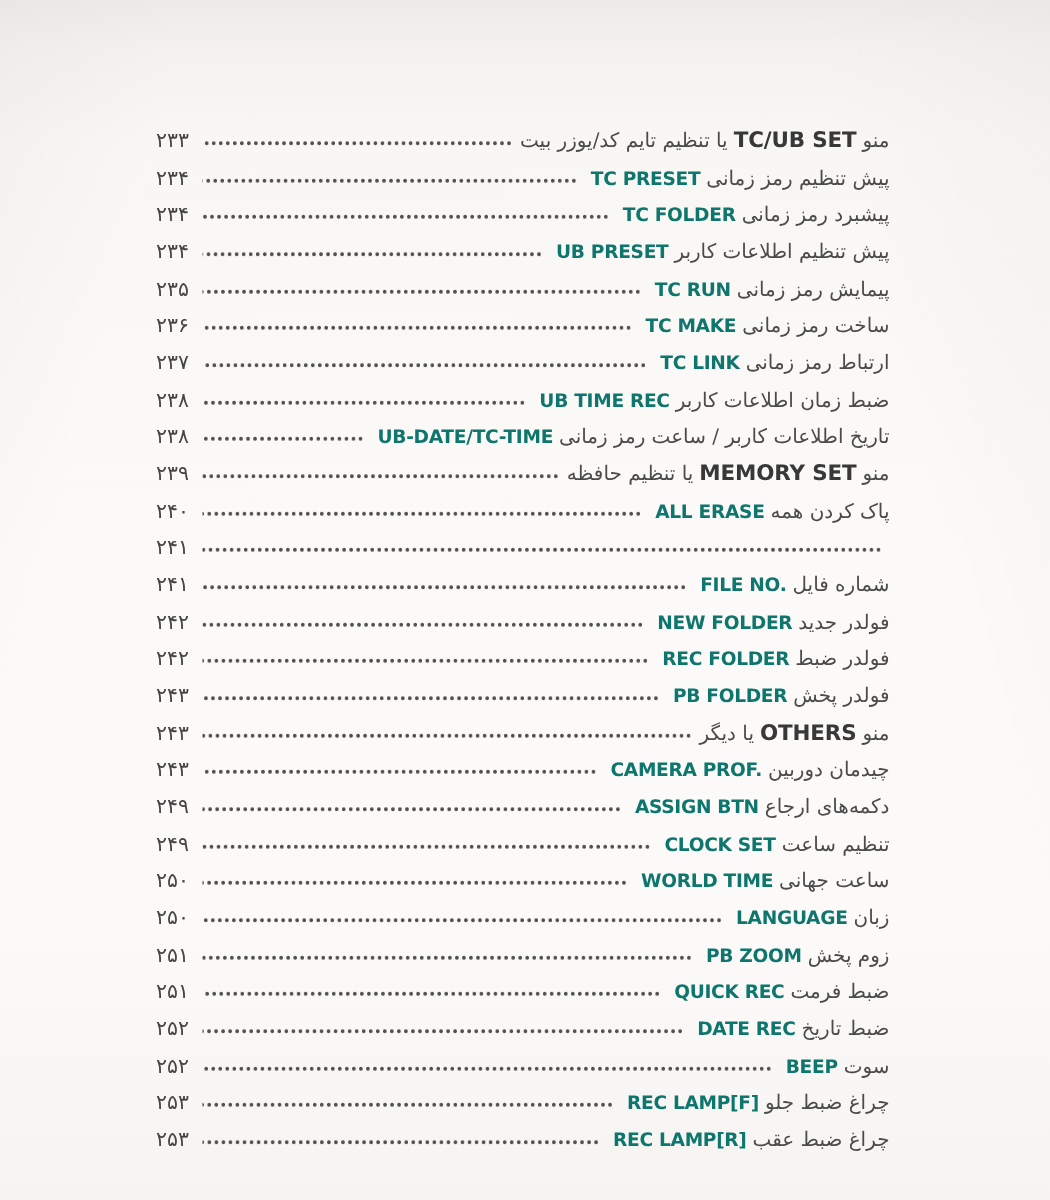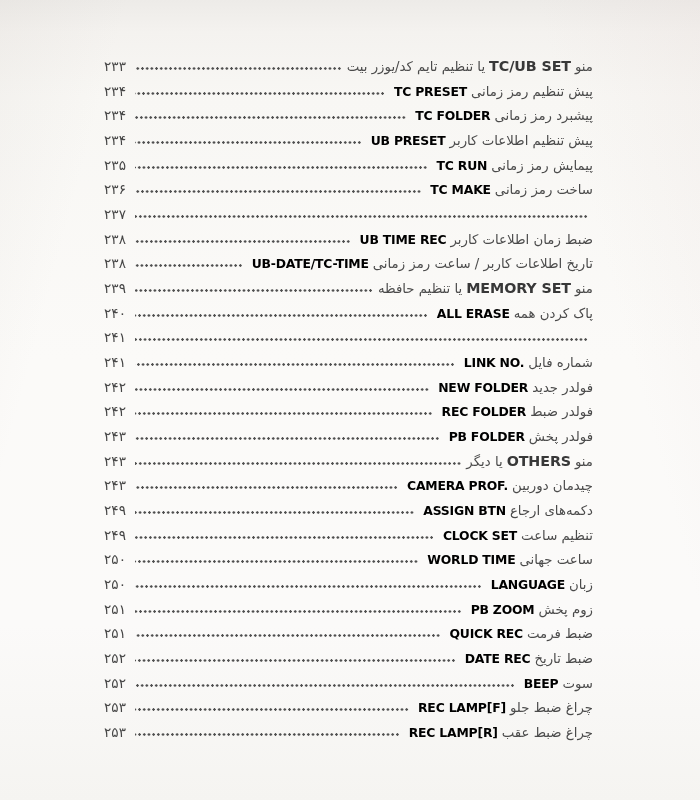--- a/index.html
+++ b/index.html
@@ -29,21 +29,21 @@
   .title{flex:0 0 auto;}
   .fa{
     font-size:13.3px;
     color:#4b4b4b;
     letter-spacing:0;
     text-align:center;
   }
   .term{
     font-weight:bold;
     font-size:12.4px;
-    color:#000000;
+    color:#0f766e;
     margin:0 4px;
     letter-spacing:-0.2px;
     unicode-bidi:isolate;
     direction:ltr;
   }
   .row.em .term{
     font-size:14.3px;
     color:#383838;
     letter-spacing:-0.1px;
   }
@@ -56,20 +56,21 @@
     background-size:4.7px 5px;
     background-repeat:repeat-x;
     background-position:right bottom;
   }
   .pageno{
     flex:0 0 auto;
     font-size:13.6px;
     color:#454545;
     min-width:32px;
     text-align:center;
+    margin-top:28px;
   }
 </style>
 </head>
 <body>
 
 <div class="page-surface">
   <div class="toc" id="toc">
   <div class="row em">
     <span class="title"><span class="fa prefix">منو</span><bdi class="term" dir="ltr">TC/UB SET</bdi><span class="fa suffix">یا تنظیم تایم کد/یوزر بیت</span></span>
     <span class="leader"></span>
@@ -100,20 +101,21 @@
     <span class="pageno">۲۳۵</span>
   </div>
 
   <div class="row">
     <span class="title"><span class="fa prefix">ساخت رمز زمانی</span><bdi class="term" dir="ltr">TC MAKE</bdi></span>
     <span class="leader"></span>
     <span class="pageno">۲۳۶</span>
   </div>
 
   <div class="row">
+    <span class="title"><span class="fa prefix">ارتباط رمز زمانی</span><bdi class="term" dir="ltr">TC LINK</bdi></span>
     <span class="leader"></span>
     <span class="pageno">۲۳۷</span>
   </div>
 
   <div class="row">
     <span class="title"><span class="fa prefix">ضبط زمان اطلاعات کاربر</span><bdi class="term" dir="ltr">UB TIME REC</bdi></span>
     <span class="leader"></span>
     <span class="pageno">۲۳۸</span>
   </div>
 
@@ -134,21 +136,21 @@
     <span class="leader"></span>
     <span class="pageno">۲۴۰</span>
   </div>
 
   <div class="row">
     <span class="leader"></span>
     <span class="pageno">۲۴۱</span>
   </div>
 
   <div class="row">
-    <span class="title"><span class="fa prefix">شماره فایل</span><bdi class="term" dir="ltr">LINK NO.</bdi></span>
+    <span class="title"><span class="fa prefix">شماره فایل</span><bdi class="term" dir="ltr">FILE NO.</bdi></span>
     <span class="leader"></span>
     <span class="pageno">۲۴۱</span>
   </div>
 
   <div class="row">
     <span class="title"><span class="fa prefix">فولدر جدید</span><bdi class="term" dir="ltr">NEW FOLDER</bdi></span>
     <span class="leader"></span>
     <span class="pageno">۲۴۲</span>
   </div>
 

